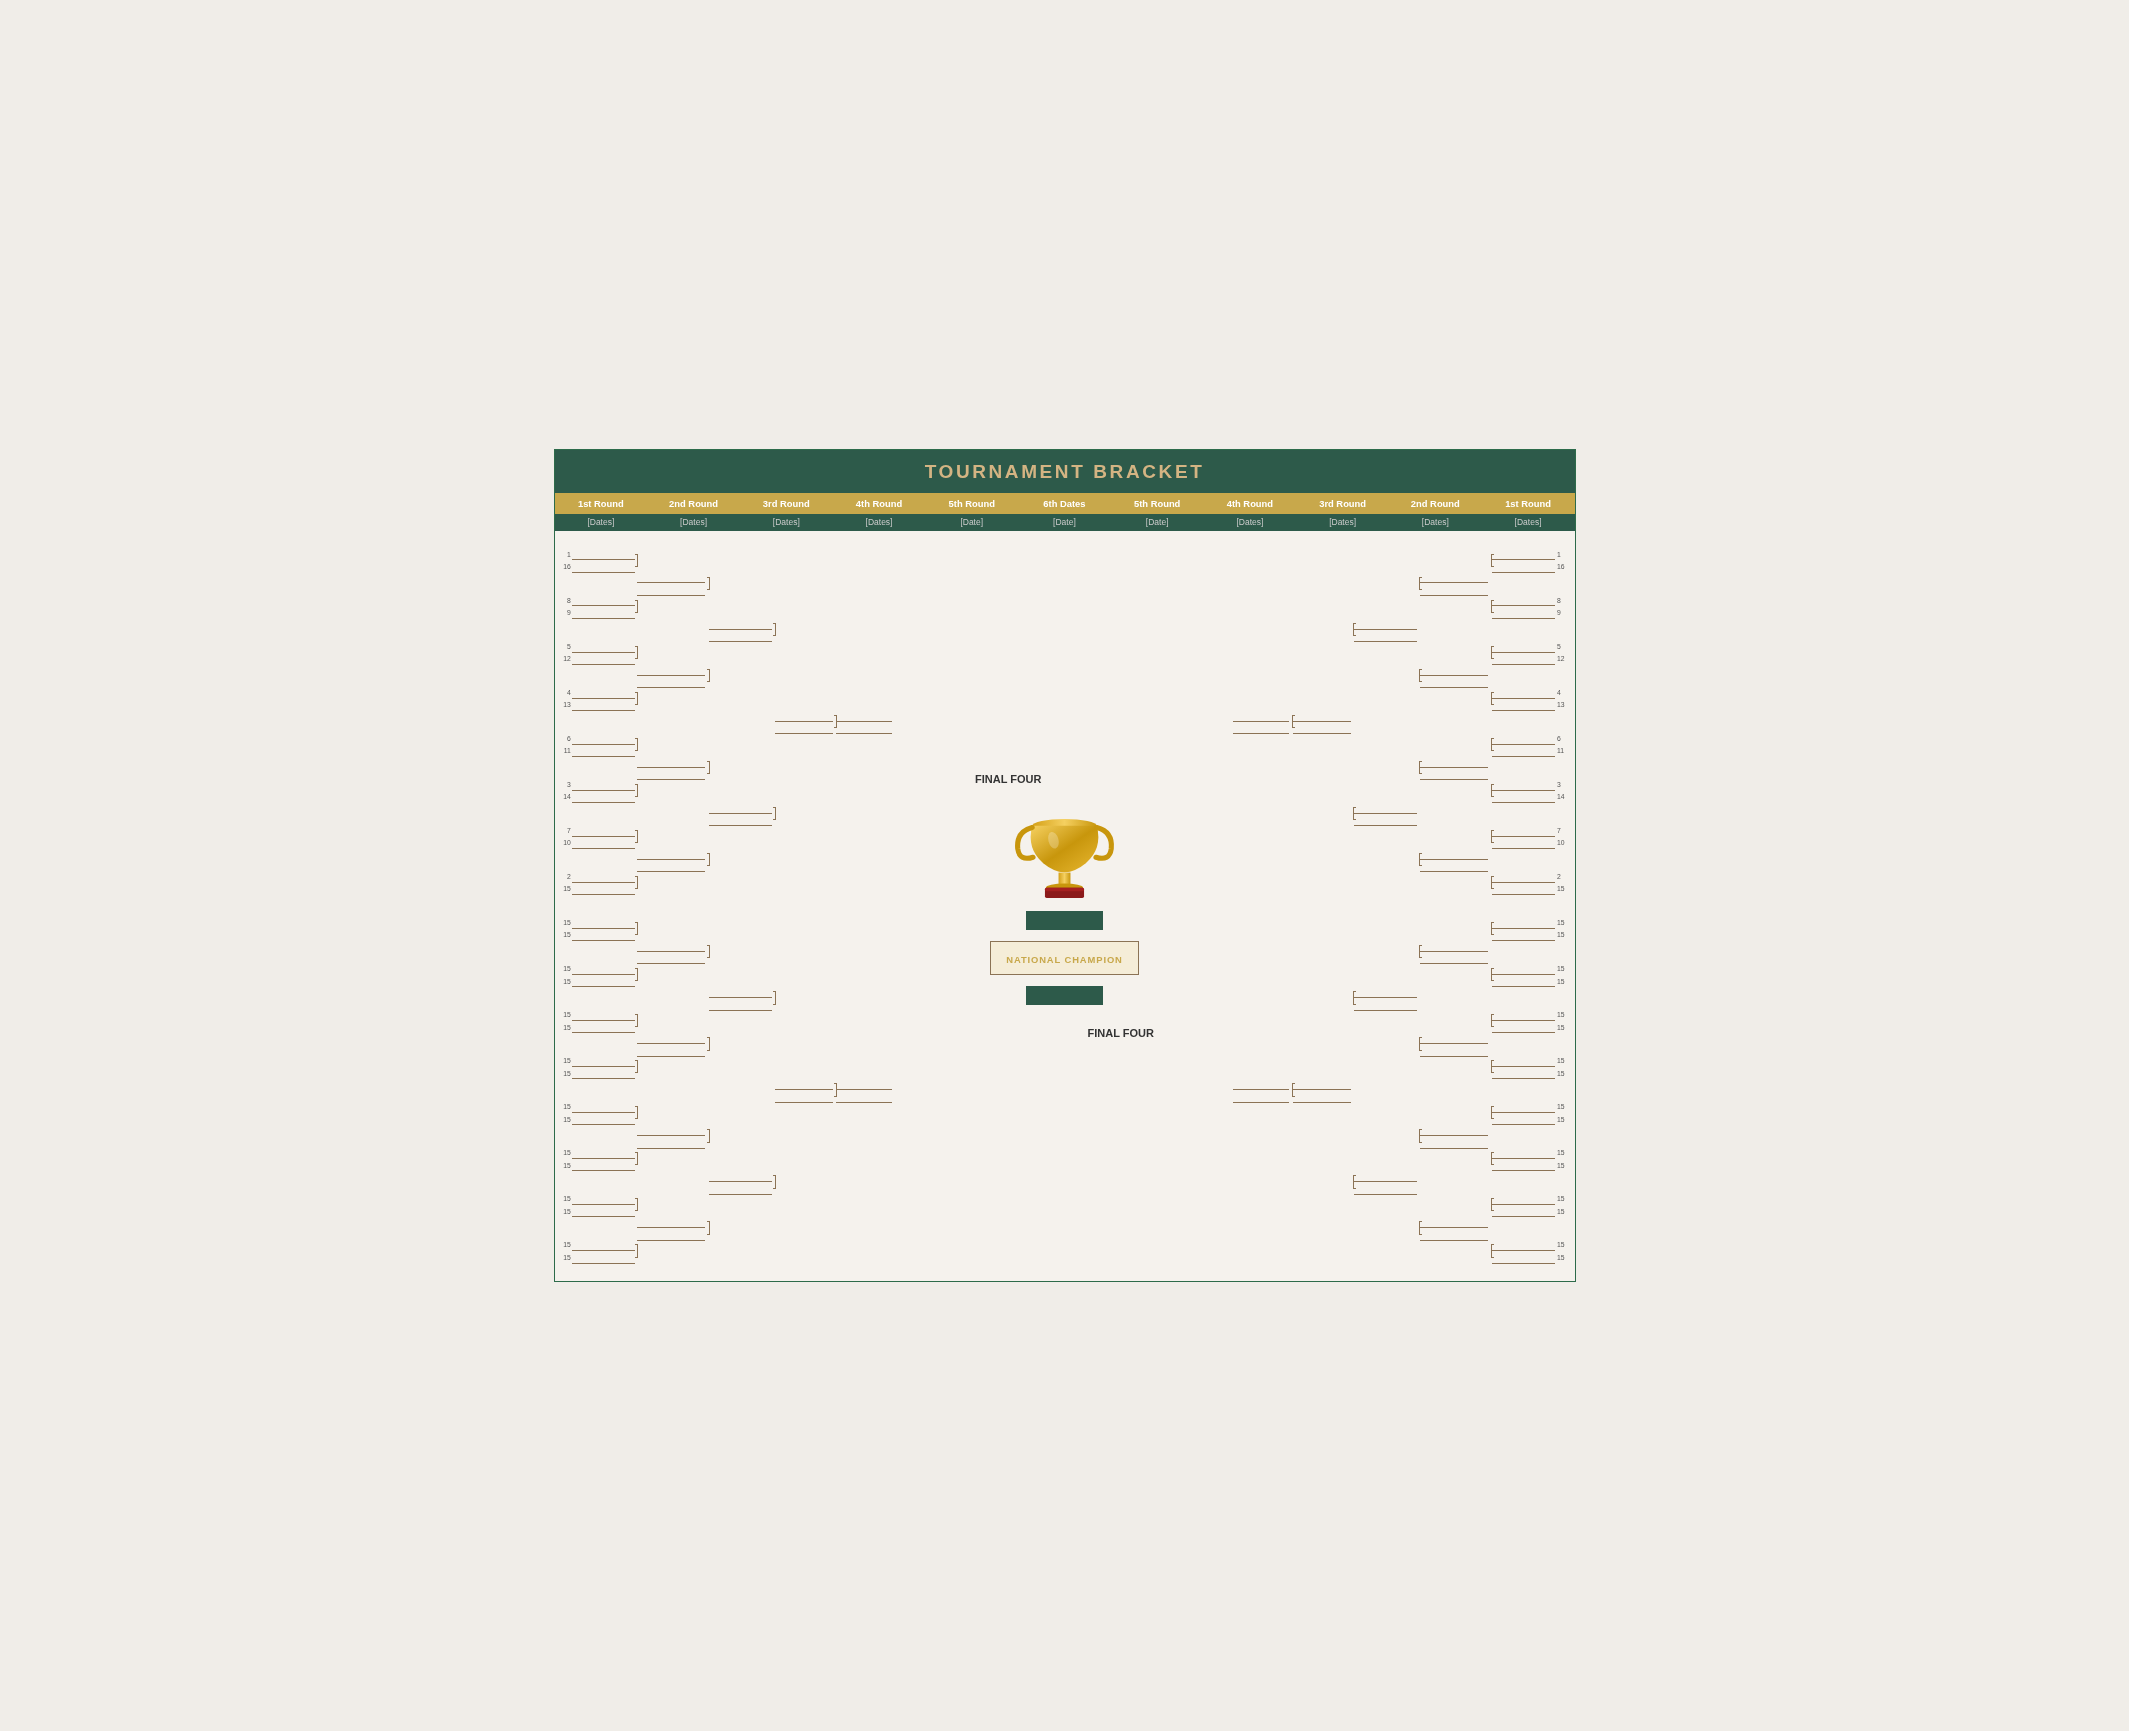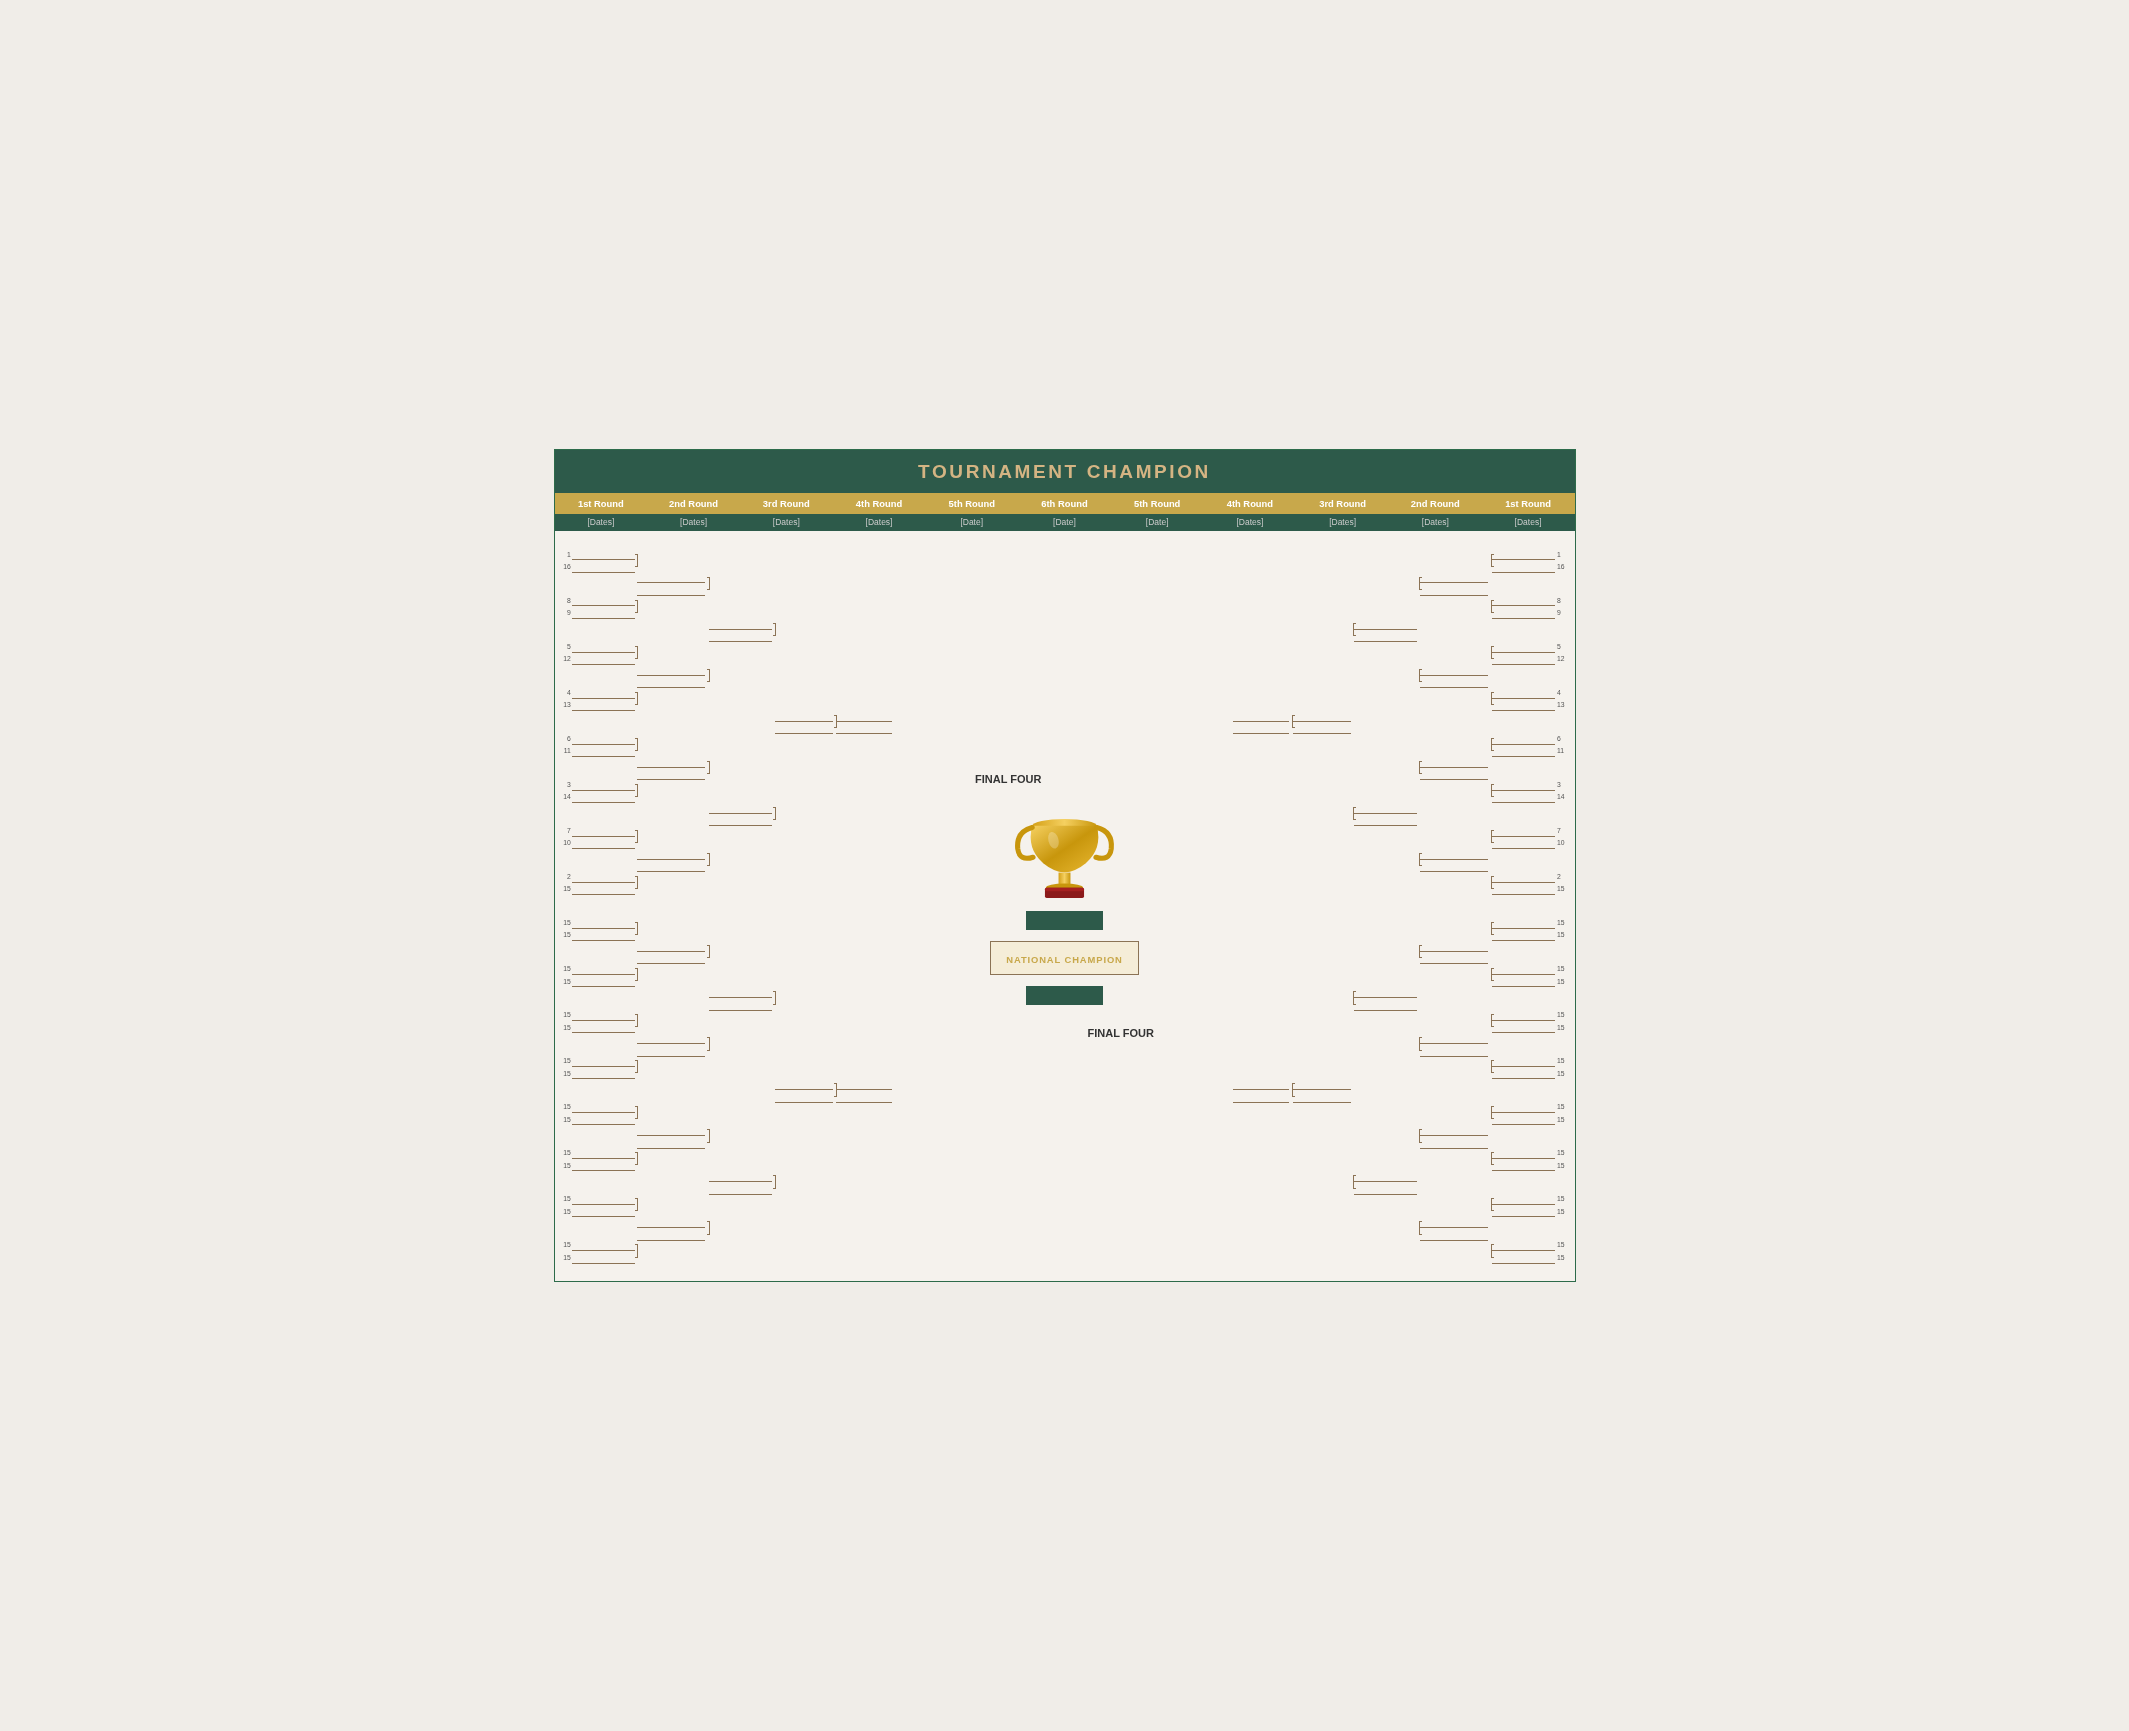--- a/index.html
+++ b/index.html
@@ -60,30 +60,30 @@
       position: relative;
       padding: 4.3px;
     }
   </style>
 </head>
 <body>
 
 <div class="bracket-container">
 
   <div class="title-bar">
-    <span>TOURNAMENT CHAMPION</span>
+    <span>TOURNAMENT BRACKET</span>
   </div>
 
   <div class="rounds-bar">
     <div class="round-label">1st Round</div>
     <div class="round-label">2nd Round</div>
     <div class="round-label">3rd Round</div>
     <div class="round-label">4th Round</div>
     <div class="round-label">5th Round</div>
-    <div class="round-label">6th Round</div>
+    <div class="round-label">6th Dates</div>
     <div class="round-label">5th Round</div>
     <div class="round-label">4th Round</div>
     <div class="round-label">3rd Round</div>
     <div class="round-label">2nd Round</div>
     <div class="round-label">1st Round</div>
   </div>
 
   <div class="dates-bar">
     <div class="date-label">[Dates]</div>
     <div class="date-label">[Dates]</div>

